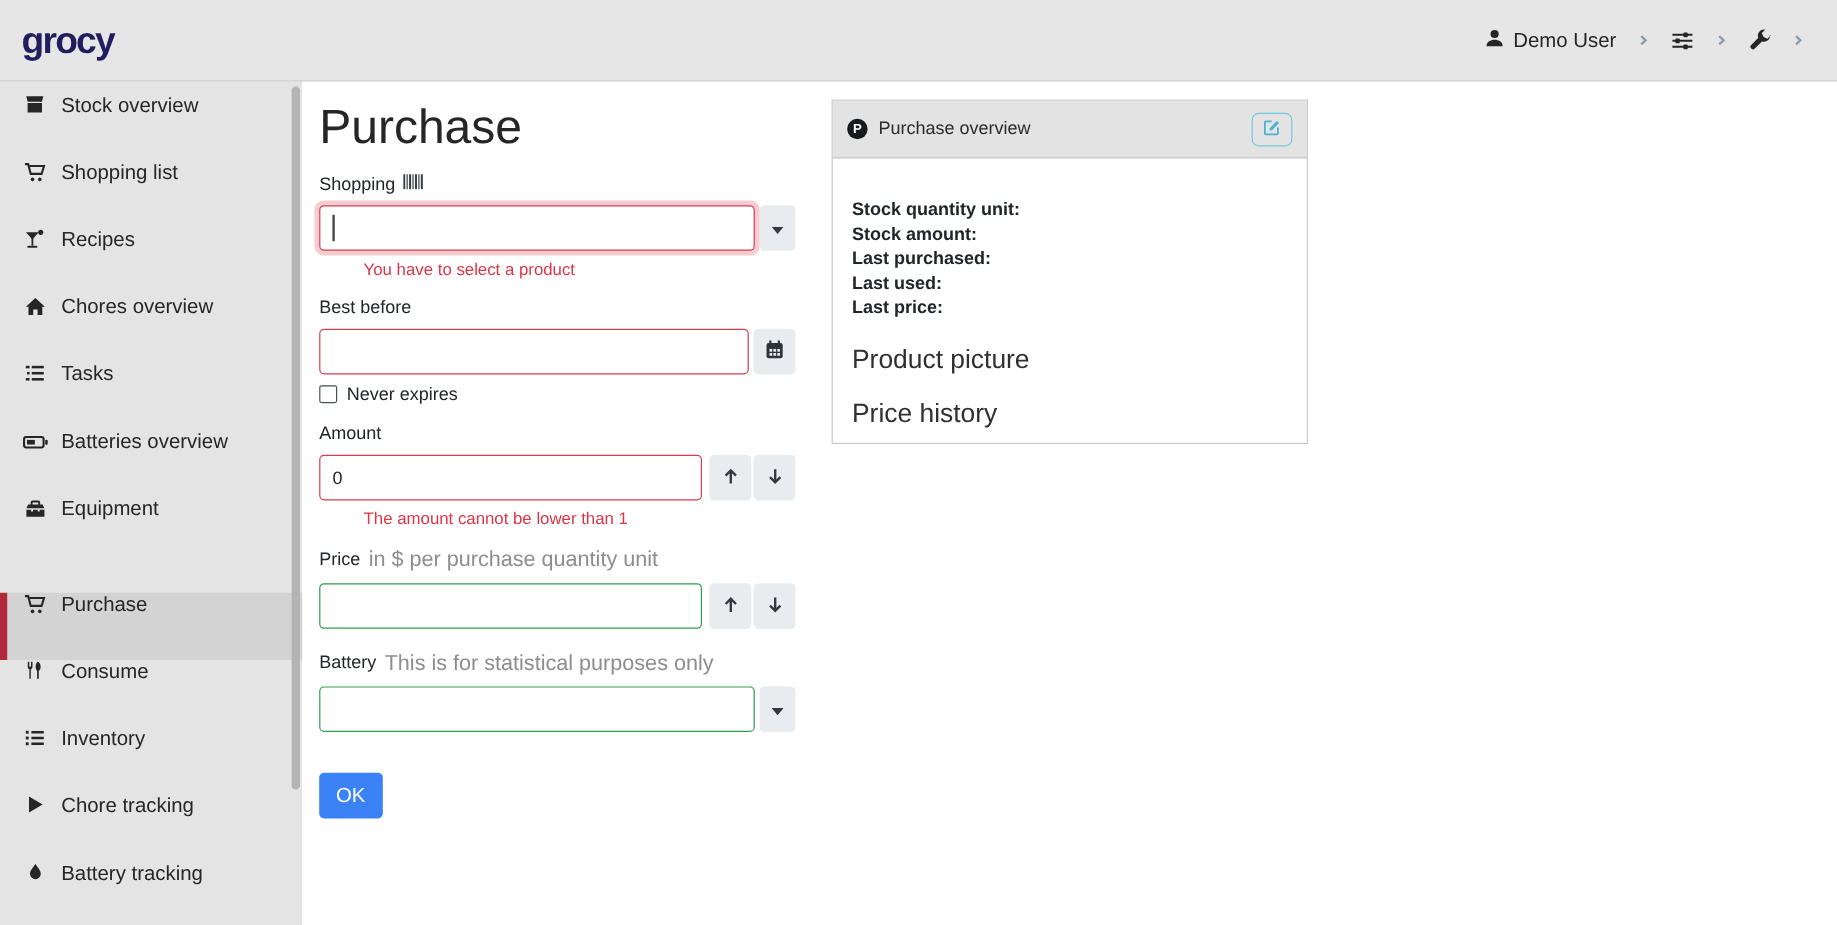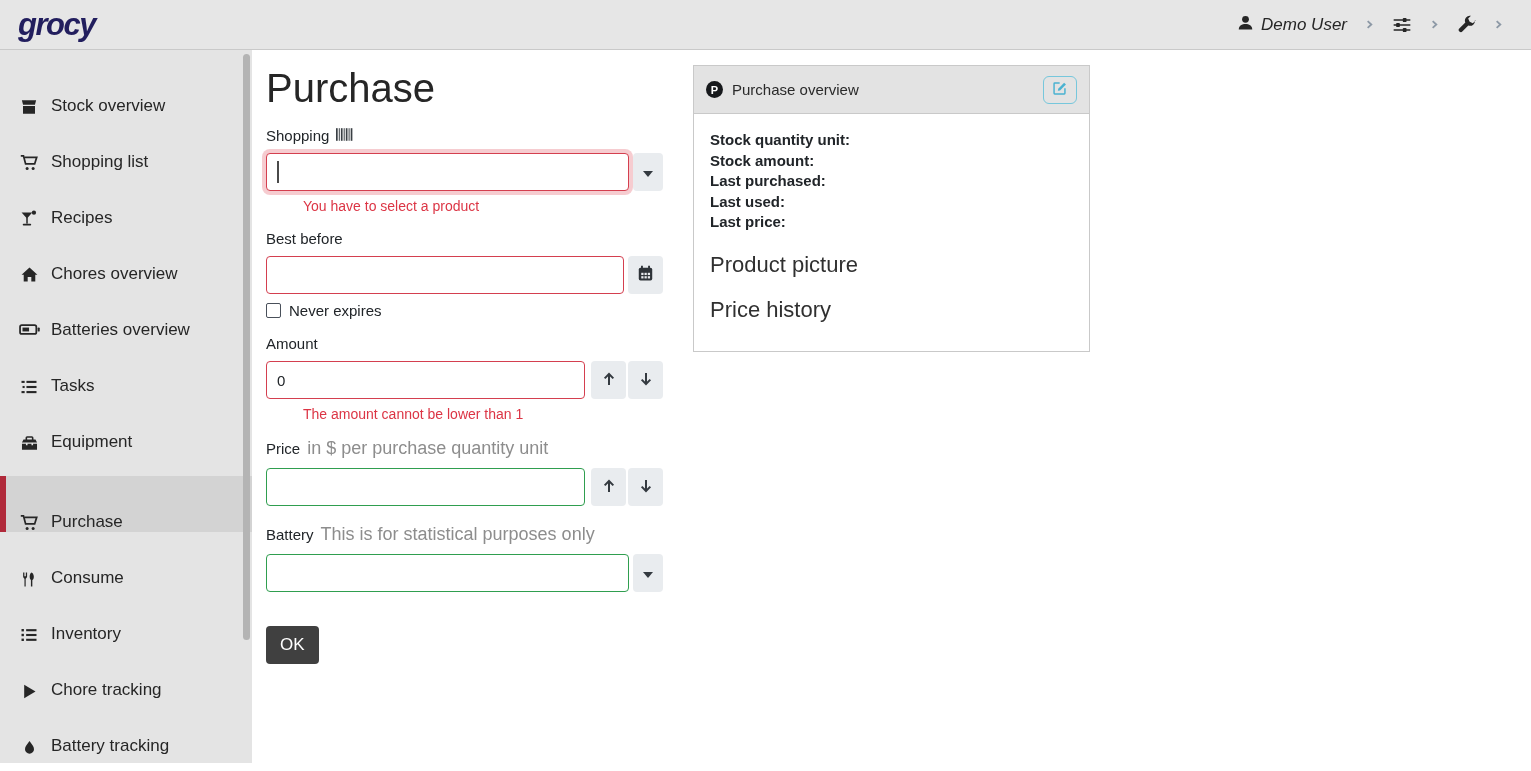--- a/index.html
+++ b/index.html
@@ -1,34 +1,34 @@
 <!DOCTYPE html>
 <html><head>
 <meta charset="utf-8">
 <style>
   * { box-sizing: border-box; margin: 0; padding: 0; }
   html,body { width:1531px; height:771px; overflow:hidden;
     font-family:"Liberation Sans", sans-serif; background:#fff; color:#2b2b2b; }
 
   
-  .navbar { height:50px; background:#e6e6e6; border-bottom:1px solid #c9c9c9;
-    display:flex; align-items:center; justify-content:space-between; padding:0 18px;font-style:italic; }
+  .navbar { height:68px; background:#e6e6e6; border-bottom:1px solid #c9c9c9;
+    display:flex; align-items:center; justify-content:space-between; padding:0 18px; }
   .brand { font-size:31px; font-weight:bold; letter-spacing:-1.5px; color:#221e5e; }
   .nav-right { display:flex; align-items:center; gap:8px; }
   .nav-user { display:flex; align-items:center; gap:7px; font-size:17px; color:#262626; cursor:pointer; }
   .chev { display:inline-flex; margin:0 9px; }
   .nav-ic { display:inline-flex; cursor:pointer; }
 
   
   .app { display:flex; height:713px; }
   .sidebar { width:252px; background:#e4e4e4; position:relative; padding-top:10px; flex:none; }
   .main { flex:1; background:#fff; position:relative; padding:12px 0 0 14px; }
 
   
-  .side-item { height:56px; display:flex; align-items:flex-end; gap:11px;
+  .side-item { height:56px; display:flex; align-items:flex-start; gap:11px;
     padding-left:18px; font-size:17px; color:#262626; cursor:pointer; }
   .side-item .s-ic { width:22px; display:flex; justify-content:center; flex:none; }
   .side-item.group-start { margin-top:24px; }
   .side-item.active { background:#d3d3d3; border-left:6px solid #b0293a; padding-left:12px; }
   .side-scroll { position:absolute; top:4px; right:2px; width:7px; height:586px;
     background:#b4b4b4; border-radius:4px; }
 
   
   h1.page-title { font-size:40px; font-weight:400; color:#262626; margin:4px 0 16px 0; }
   .form-col { width:397px; }
@@ -44,36 +44,36 @@
   .inp.glow { box-shadow:0 0 0 4px rgba(220,53,69,0.25); }
   .text-caret { width:1.5px; height:22px; background:#4a4a4a; }
   .sq-btn { height:38px; background:#e9ecef; border:none; border-radius:4px;
     display:flex; align-items:center; justify-content:center; cursor:pointer; flex:none; }
   .caret-btn { width:30px; margin-left:4px; }
   .cal-btn { width:35px; margin-left:4px; }
   .spin-btn { width:35px; }
   .err { color:#dc3545; font-size:14px; margin-top:7px;margin-left:37px; }
   .chk-row { display:flex; align-items:center; gap:8px; margin-top:8px; font-size:15px; color:#212529; }
   .chk { width:15px; height:15px; border:1px solid #49505a; border-radius:2px; background:#fff; cursor:pointer; flex:none; }
-  .ok-btn { margin-top:18px; background:#404040; color:#fff; border:none; border-radius:4px;
+  .ok-btn { margin-top:18px; background:#3b82f6; color:#fff; border:none; border-radius:4px;
     font-size:17px; padding:9px 14px; cursor:pointer; font-family:"Liberation Sans",sans-serif; }
 
   
   .panel { position:absolute; left:441px; top:15px; width:397px; height:287px;
     border:1px solid #c9c9c9; background:#fff; }
   .panel-head { height:48px; background:#e3e3e3; border-bottom:1px solid #c9c9c9;
     display:flex; align-items:center; gap:9px; padding:0 12px; }
   .panel-title { font-size:15px; color:#2a2a2a; }
   .p-badge { width:17px; height:17px; background:#17191c; color:#fff; border-radius:50%;
     font-size:11px; font-weight:bold; display:flex; align-items:center; justify-content:center; flex:none; }
   .edit-btn { margin-left:auto; width:34px; height:28px; background:#fff0;
     border:1px solid #76c7dc; border-radius:6px; display:flex; align-items:center;
     justify-content:center; cursor:pointer; }
   .panel-body { padding:16px; }
-  .p-fields { }
+  .p-fields { margin-top:17px; }
   .p-field { font-size:15px; font-weight:bold; color:#212529; line-height:20.5px; }
   .p-section { font-size:22px; font-weight:400; color:#303030; margin-top:19px; }
 </style>
 </head>
 <body>
 
 <div class="navbar">
   <div class="brand">grocy</div>
   <div class="nav-right">
     <div class="nav-user">
@@ -160,41 +160,41 @@
       <span class="s-ic">
         <svg width="19" height="19" viewBox="0 0 24 24" fill="#262626">
             <path d="M12 3l10 9.2h-2.7v8.6h-5V15H9.7v5.8h-5v-8.6H2z"></path>
           </svg>
       </span>
       <span>Chores overview</span>
     </div>
 
     <div class="side-item">
       <span class="s-ic">
-        <svg width="21" height="21" viewBox="0 0 24 24">
-            <rect x="1.2" y="7" width="18.6" height="10" rx="2" fill="none" stroke="#262626" stroke-width="2"></rect>
-            <rect x="4" y="9.8" width="7.5" height="4.4" fill="#262626"></rect>
-            <rect x="21.3" y="9.6" width="2.4" height="4.8" rx="1" fill="#262626"></rect>
-          </svg>
-      </span>
-      <span>Batteries overview</span>
-    </div>
-
-    <div class="side-item">
-      <span class="s-ic">
         <svg width="18" height="18" viewBox="0 0 24 24" fill="#262626">
             <rect x="2" y="3.8" width="4.2" height="2.8"></rect>
             <rect x="8.6" y="3.8" width="13.4" height="2.8"></rect>
             <rect x="3.4" y="10.6" width="2.8" height="2.8"></rect>
             <rect x="8.6" y="10.6" width="13.4" height="2.8"></rect>
             <rect x="2" y="17.4" width="4.2" height="2.8"></rect>
             <rect x="8.6" y="17.4" width="13.4" height="2.8"></rect>
           </svg>
       </span>
       <span>Tasks</span>
+    </div>
+
+    <div class="side-item">
+      <span class="s-ic">
+        <svg width="21" height="21" viewBox="0 0 24 24">
+            <rect x="1.2" y="7" width="18.6" height="10" rx="2" fill="none" stroke="#262626" stroke-width="2"></rect>
+            <rect x="4" y="9.8" width="7.5" height="4.4" fill="#262626"></rect>
+            <rect x="21.3" y="9.6" width="2.4" height="4.8" rx="1" fill="#262626"></rect>
+          </svg>
+      </span>
+      <span>Batteries overview</span>
     </div>
 
     <div class="side-item">
       <span class="s-ic">
         <svg width="19" height="19" viewBox="0 0 24 24" fill="#262626">
             <path d="M9 4h6a2 2 0 0 1 2 2v2.2h2.6L21.5 12H2.5L4.4 8.2H7V6a2 2 0 0 1 2-2zm0 4.2h6V6.1H9zM2.5 13.5h5v2h2v-2h5v2h2v-2h5V21h-19z"></path>
           </svg>
       </span>
       <span>Equipment</span>
     </div>

